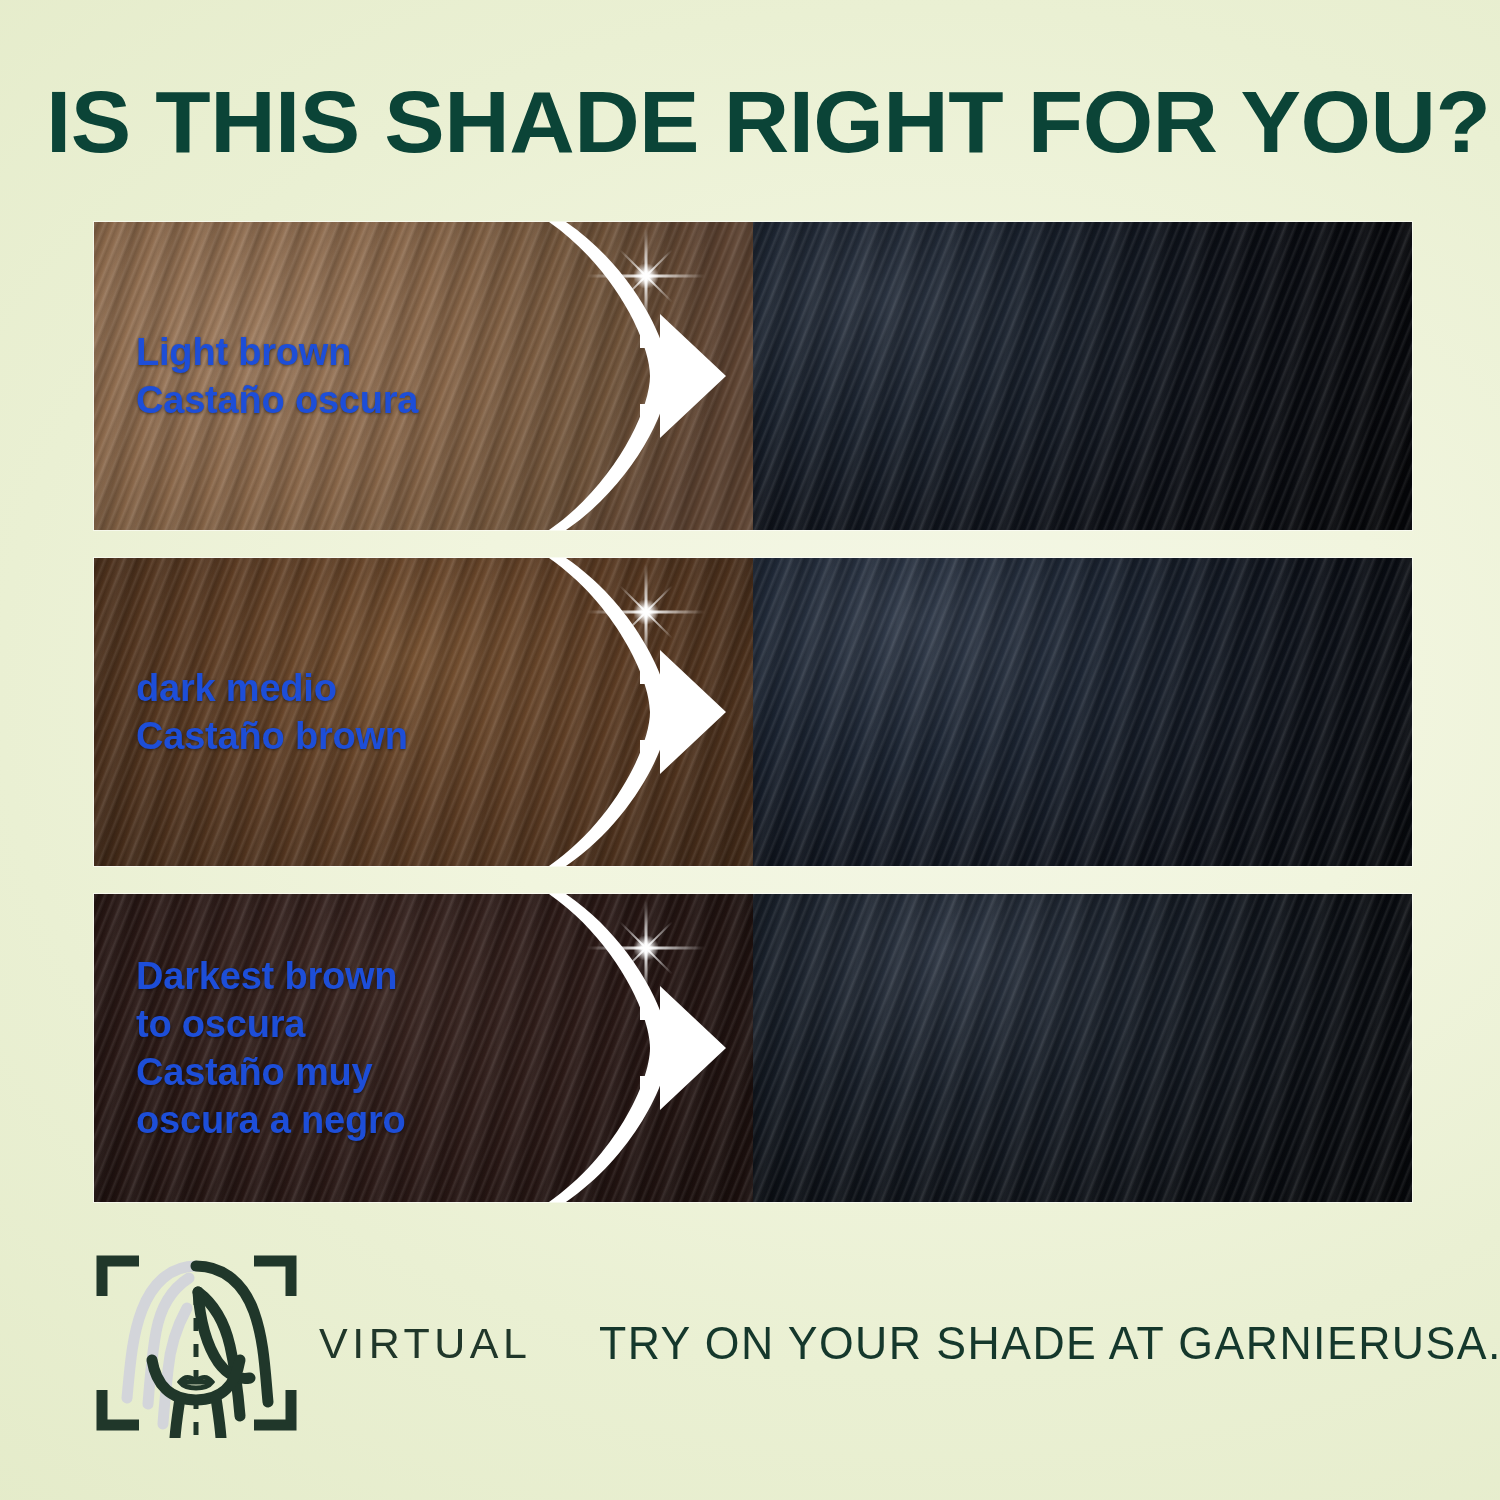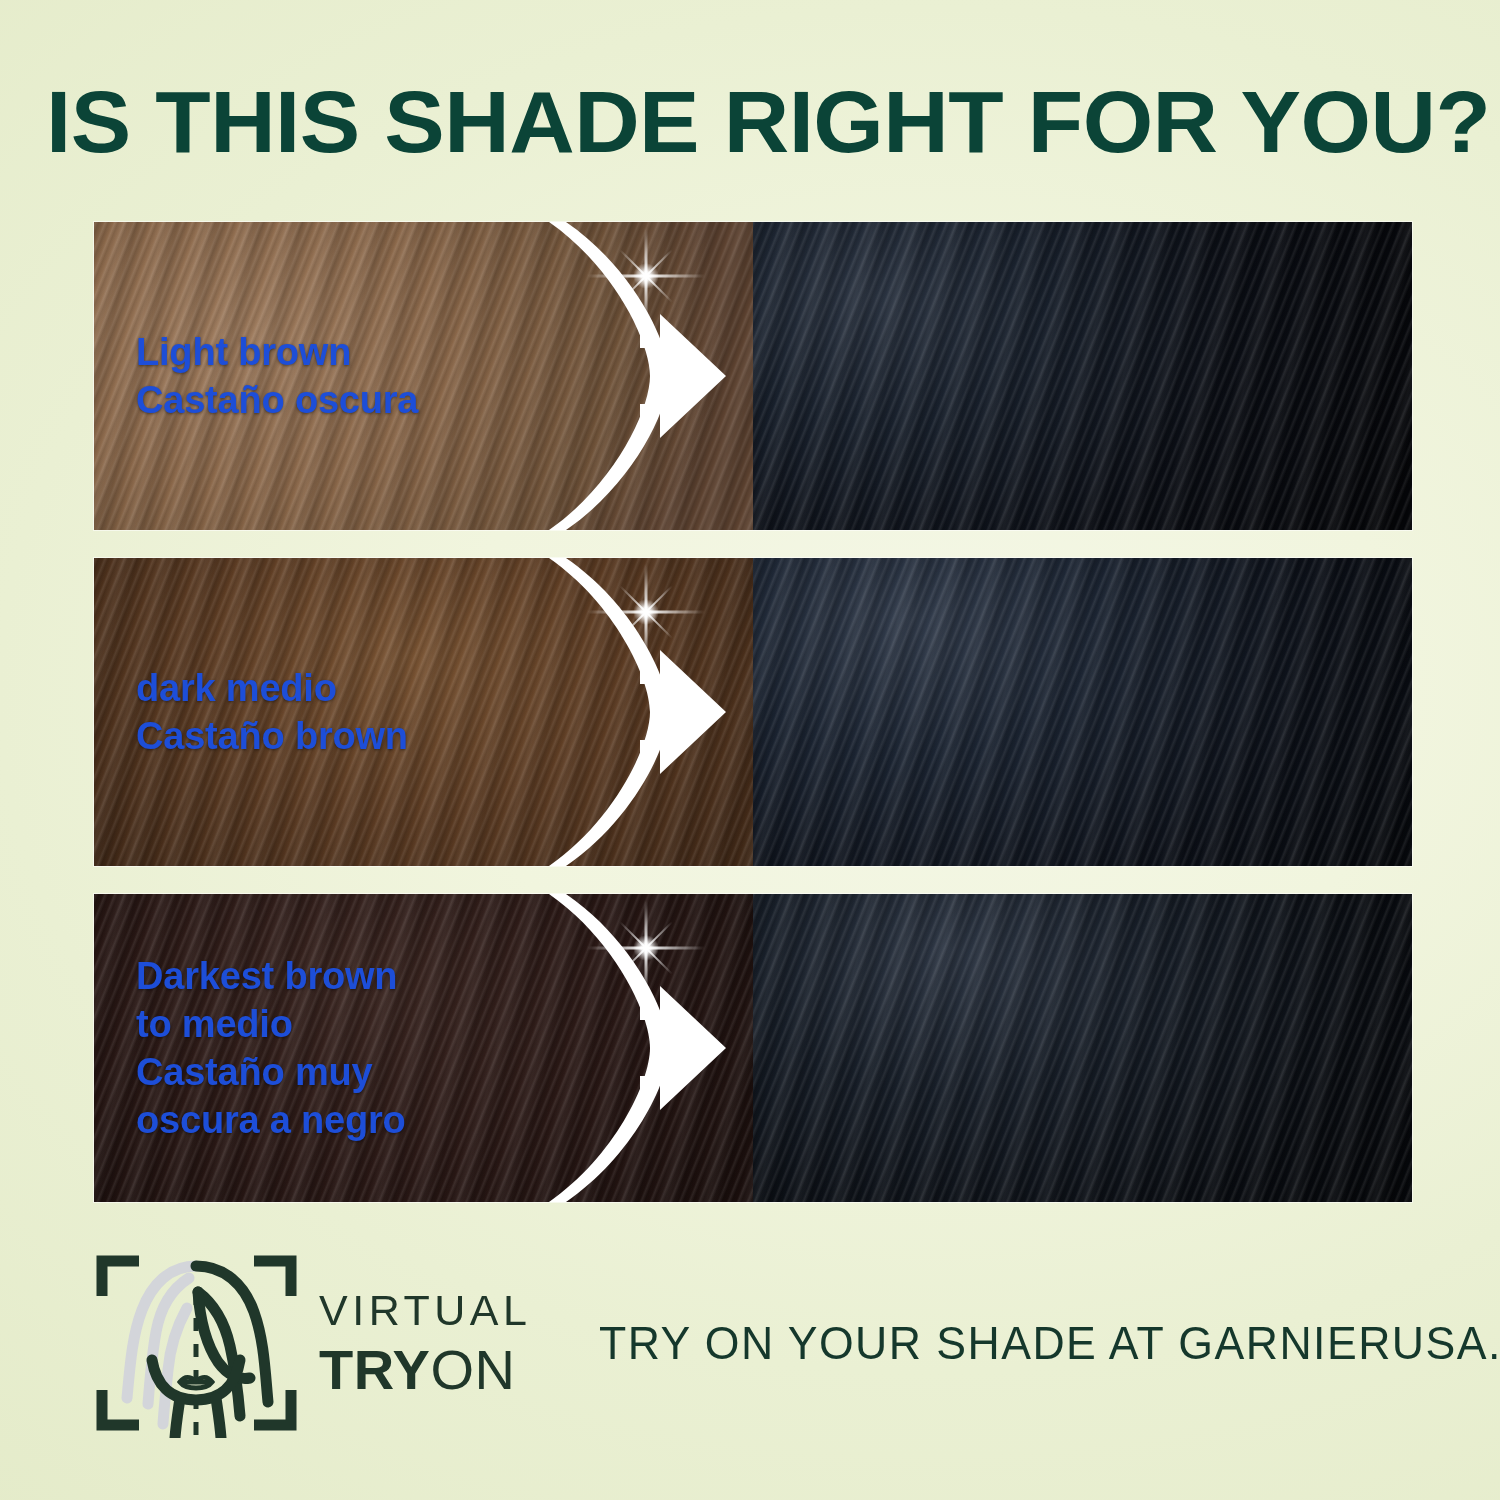--- a/index.html
+++ b/index.html
@@ -256,21 +256,21 @@
     <div class="sparkle" style="left:492px; top:-6px;">
       <div class="ray r-h"></div>
         <div class="ray r-v"></div>
       <div class="ray r-d1"></div>
         <div class="ray r-d2"></div>
       <div class="core"></div>
     </div>
 
     <div class="caption">
       <span class="line">Darkest brown</span>
-      <span class="line">to medio</span>
+      <span class="line">to oscura</span>
       <span class="line">Castaño muy</span>
       <span class="line">oscura a negro</span>
     </div>
   </div>
 </div>
 
 <div class="footer">
 
   <div class="vto-logo">
     <div class="scan">
@@ -302,20 +302,17 @@
           <path d="M 86,134 C 92,126 98,130 102,133 C 106,130 112,126 118,134 C 112,142 92,142 86,134 Z"></path>
           <path d="M 88,134 L 116,134"></path>
         </g>
 
         <line x1="102" y1="44" x2="102" y2="190" stroke="#20372a" stroke-width="5" stroke-dasharray="13 13" stroke-linecap="butt"></line>
       </svg>
     </div>
 
     <div class="vto-words">
       <span class="w1">VIRTUAL</span>
-      <span class="w2">
-        <b>TRY</b><span>ON</span>
-      </span>
     </div>
   </div>
 
   <div class="tagline">TRY ON YOUR SHADE AT GARNIERUSA.COM</div>
 </div>
 
 </body></html>

